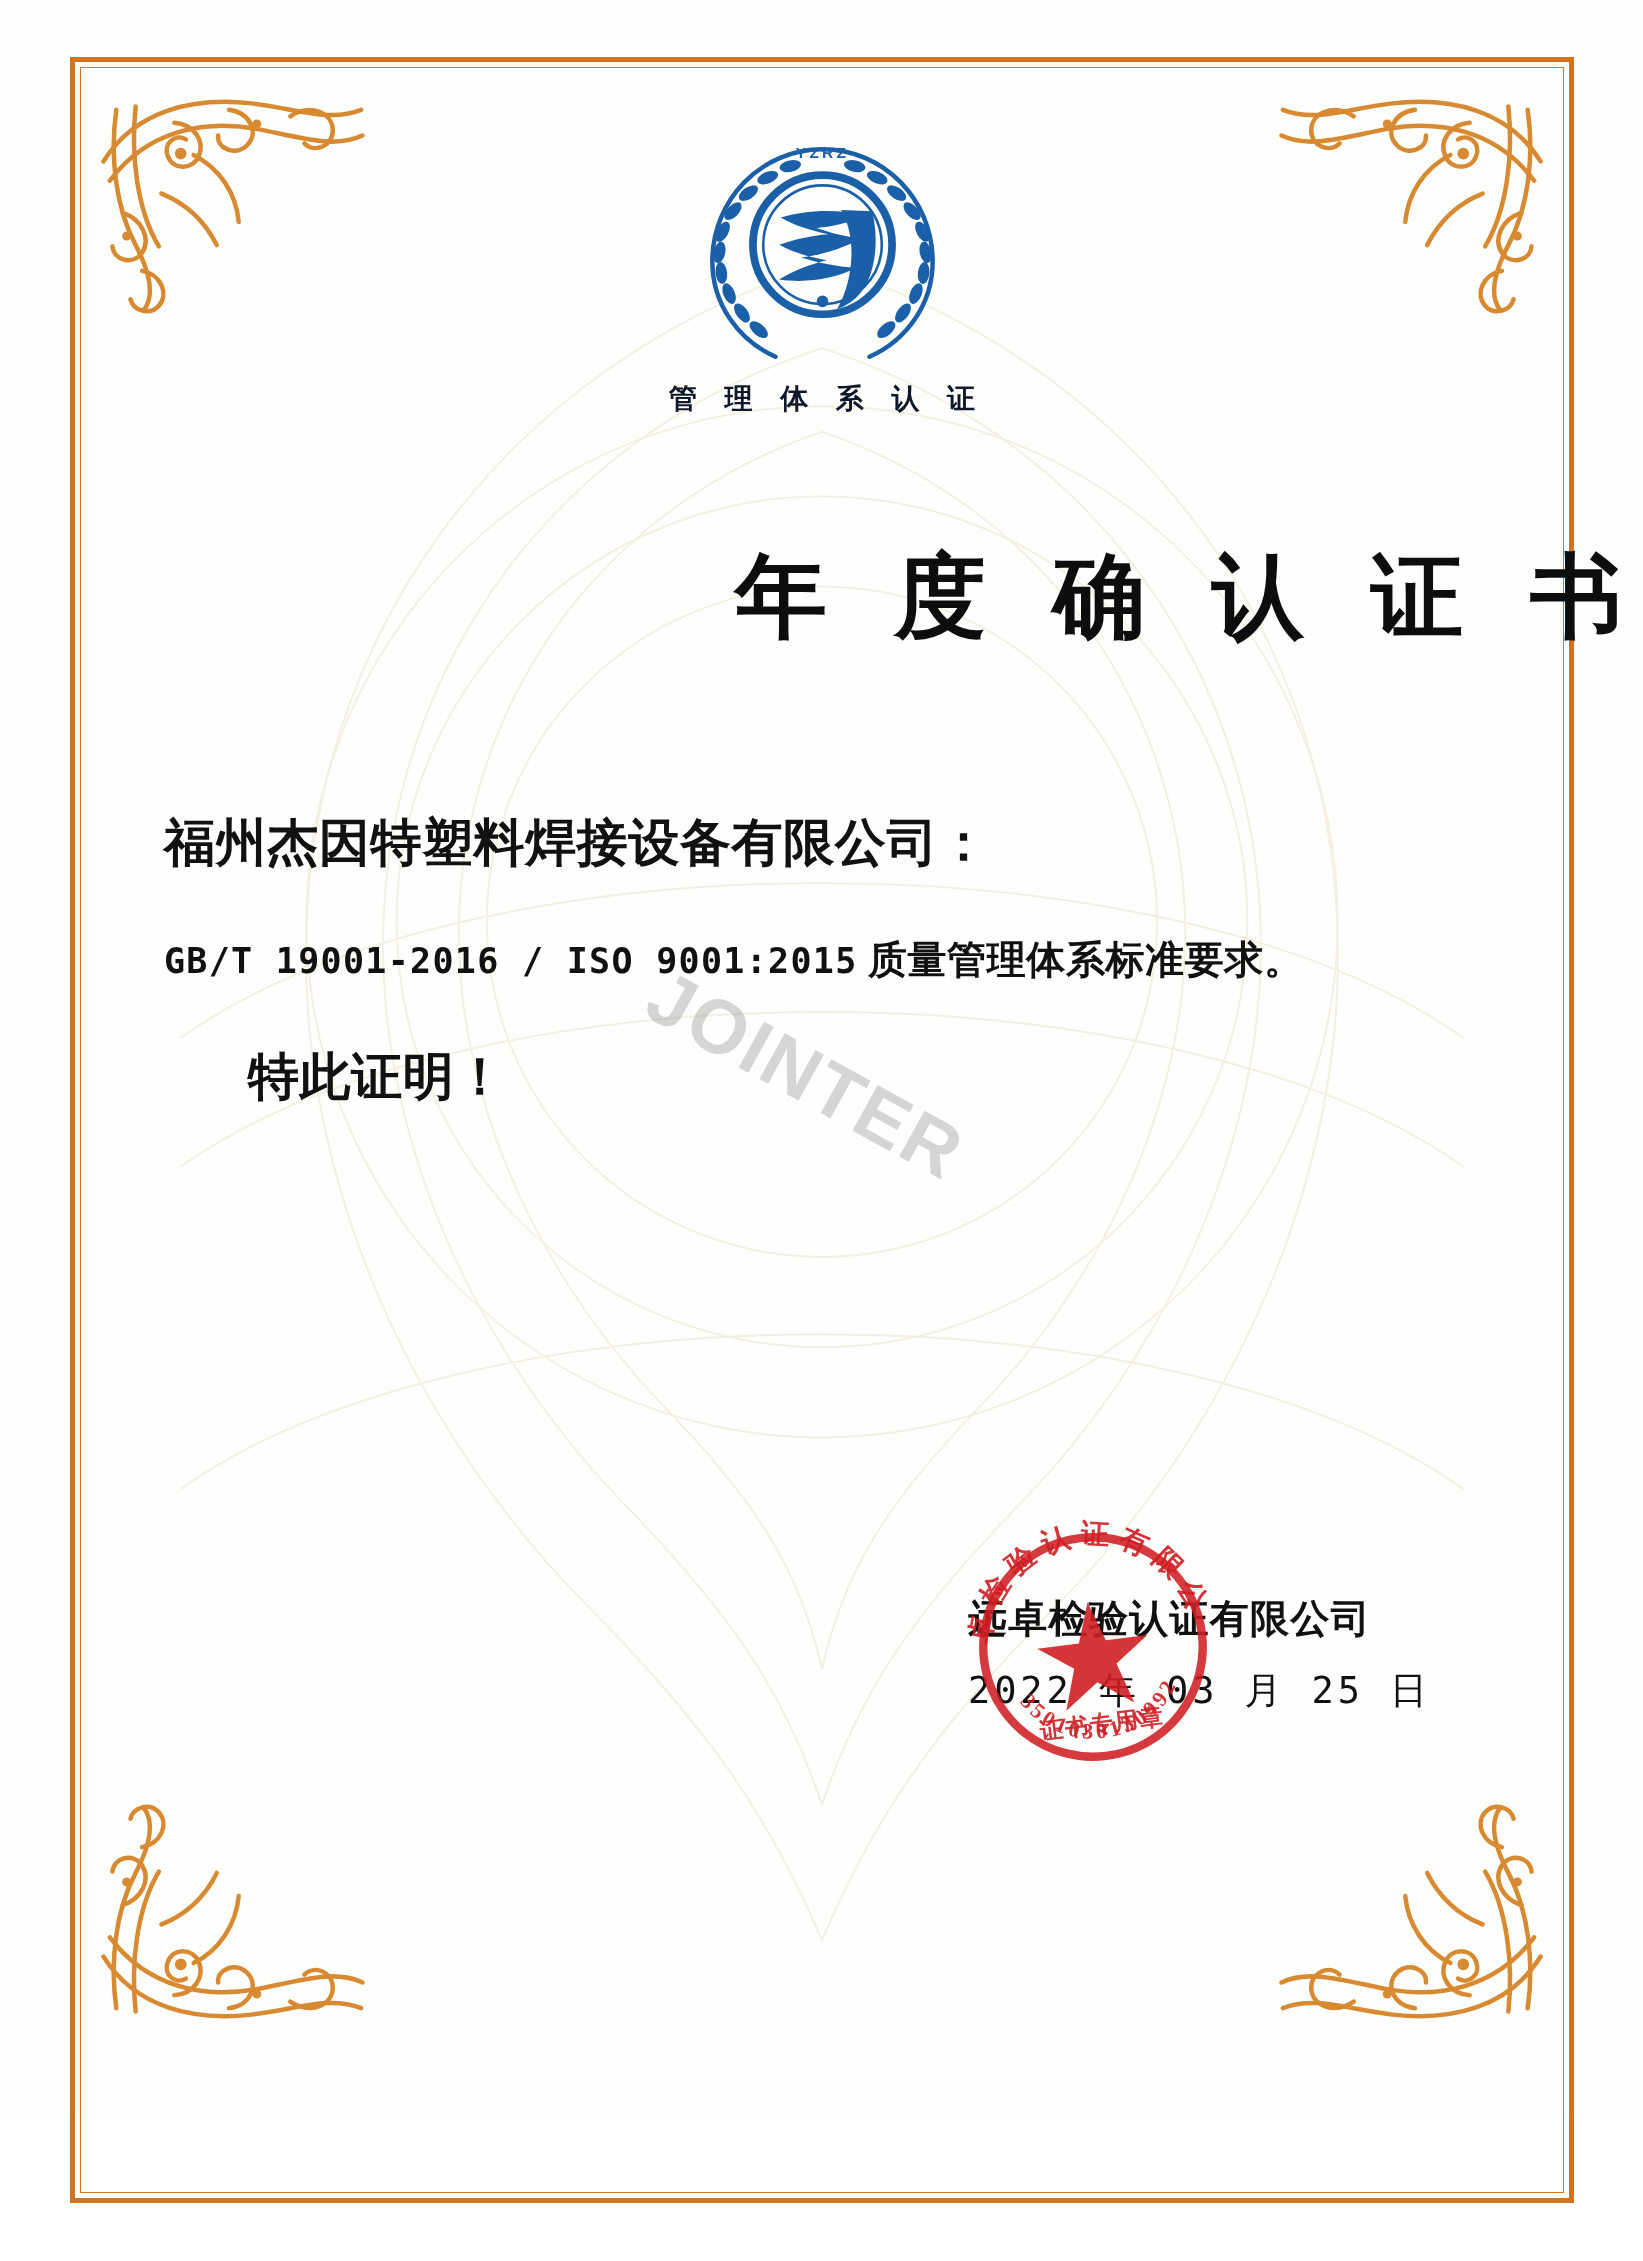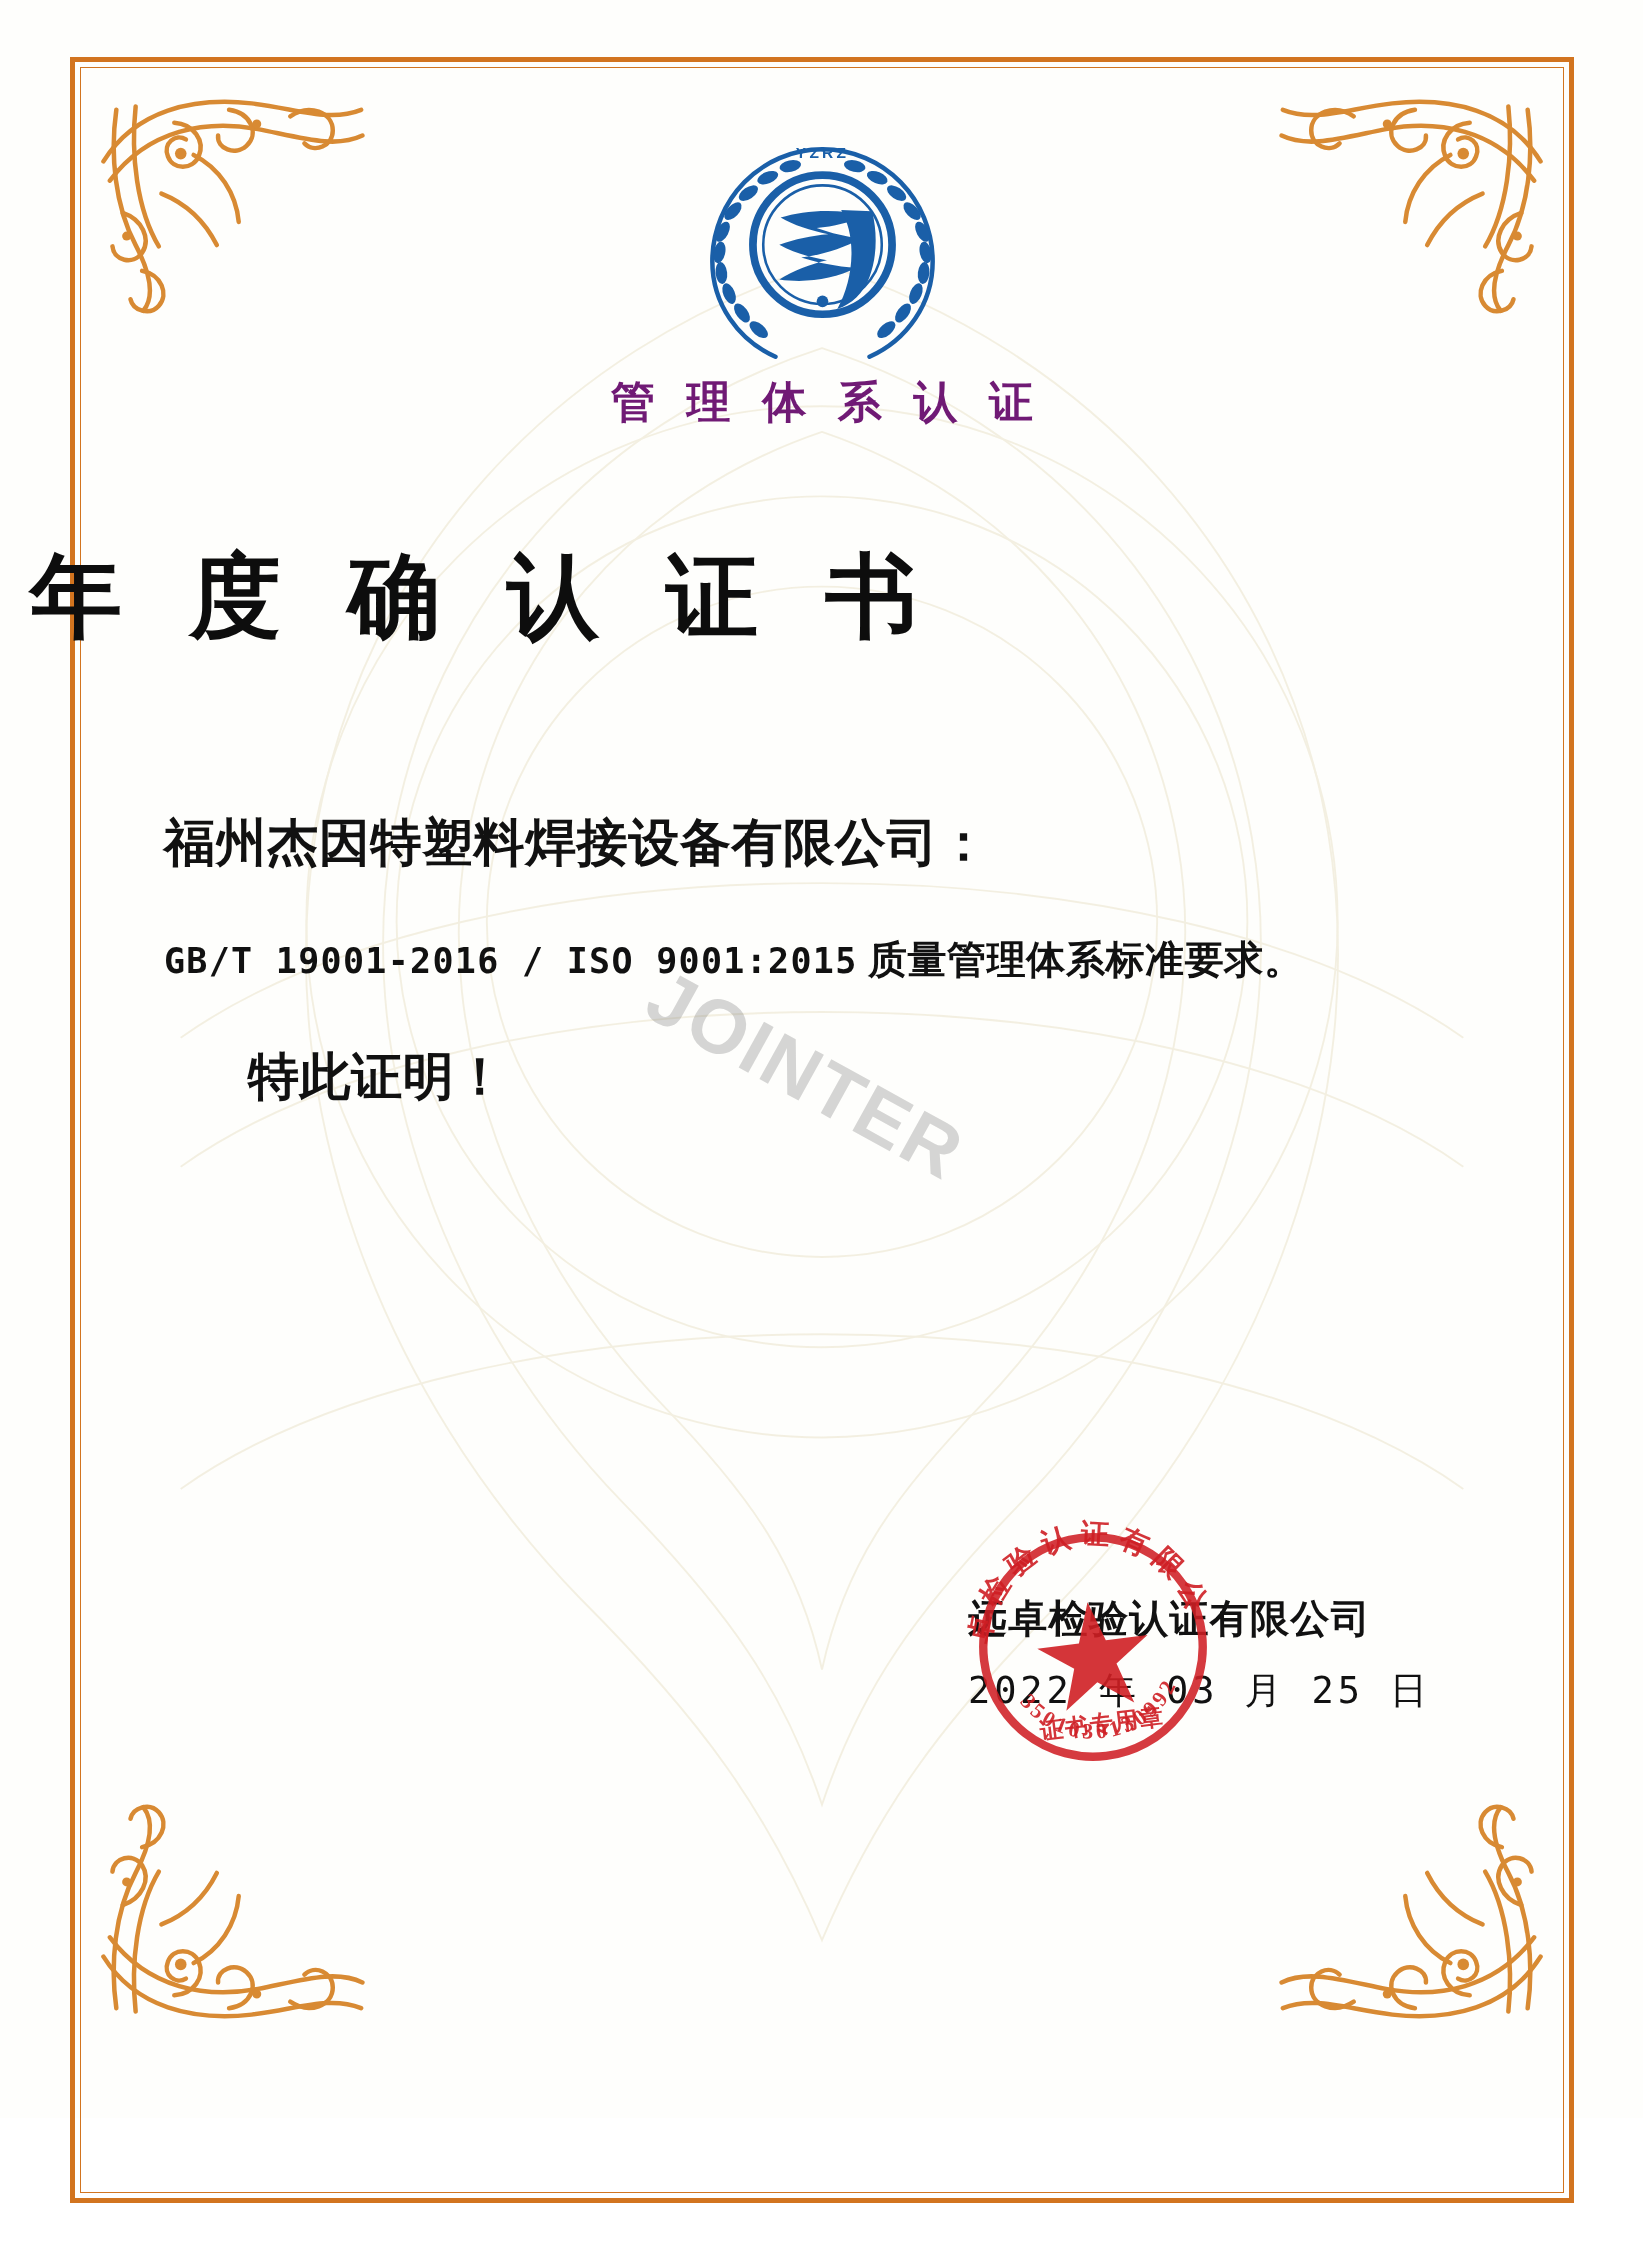--- a/index.html
+++ b/index.html
@@ -74,35 +74,35 @@
     flex-direction: column;
     align-items: center;
   }
   .emblem {
     width: 277px;
     height: 229px;
   }
   .emblem svg { width: 100%; height: 100%; display: block; }
 
   .emblem-caption {
-    margin-top: 9px;
-    font-size: 44px;
+    margin-top: 16px;
+    font-size: 28px;
     letter-spacing: 10.3px;
-    color: #701a75;
+    color: #0f172a;
     font-family: "Liberation Serif", "DejaVu Serif", serif;
     font-weight: 600;
     text-indent: 10.3px;
   }
 
   
   .cert-title {
     position: absolute;
-    left: 8px; right: 0;
+    left: 16px; right: 0;
     top: 535px;
-    text-align: left;
+    text-align: right;
     font-family: "Liberation Serif", "DejaVu Serif", serif;
     font-weight: 700;
     font-size: 92px;
     letter-spacing: 22px;
     text-indent: 22px;
     color: #0d0d0d;
   }
 
   
   .body-block {

